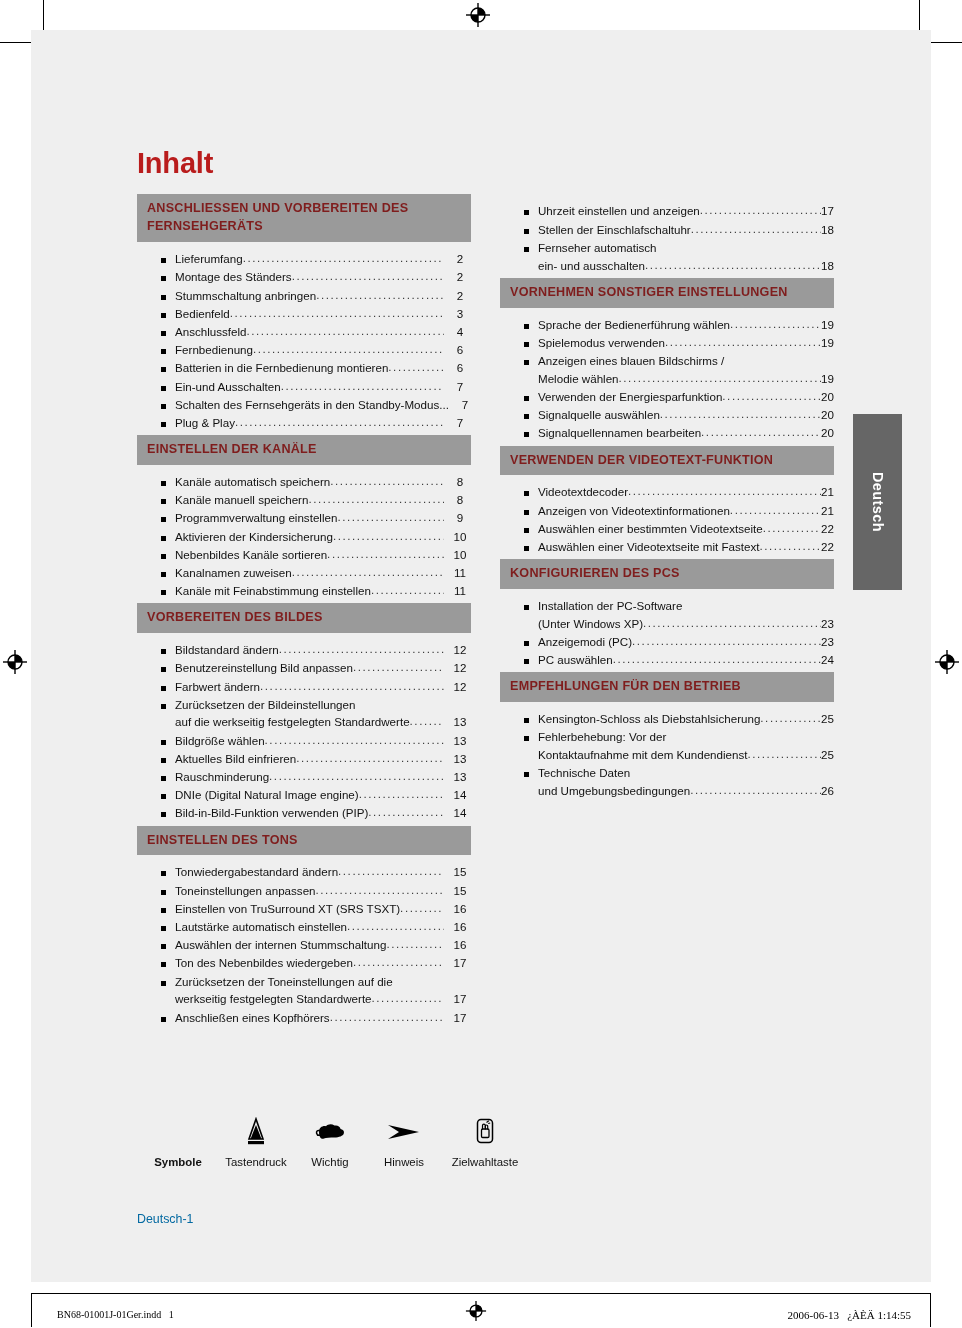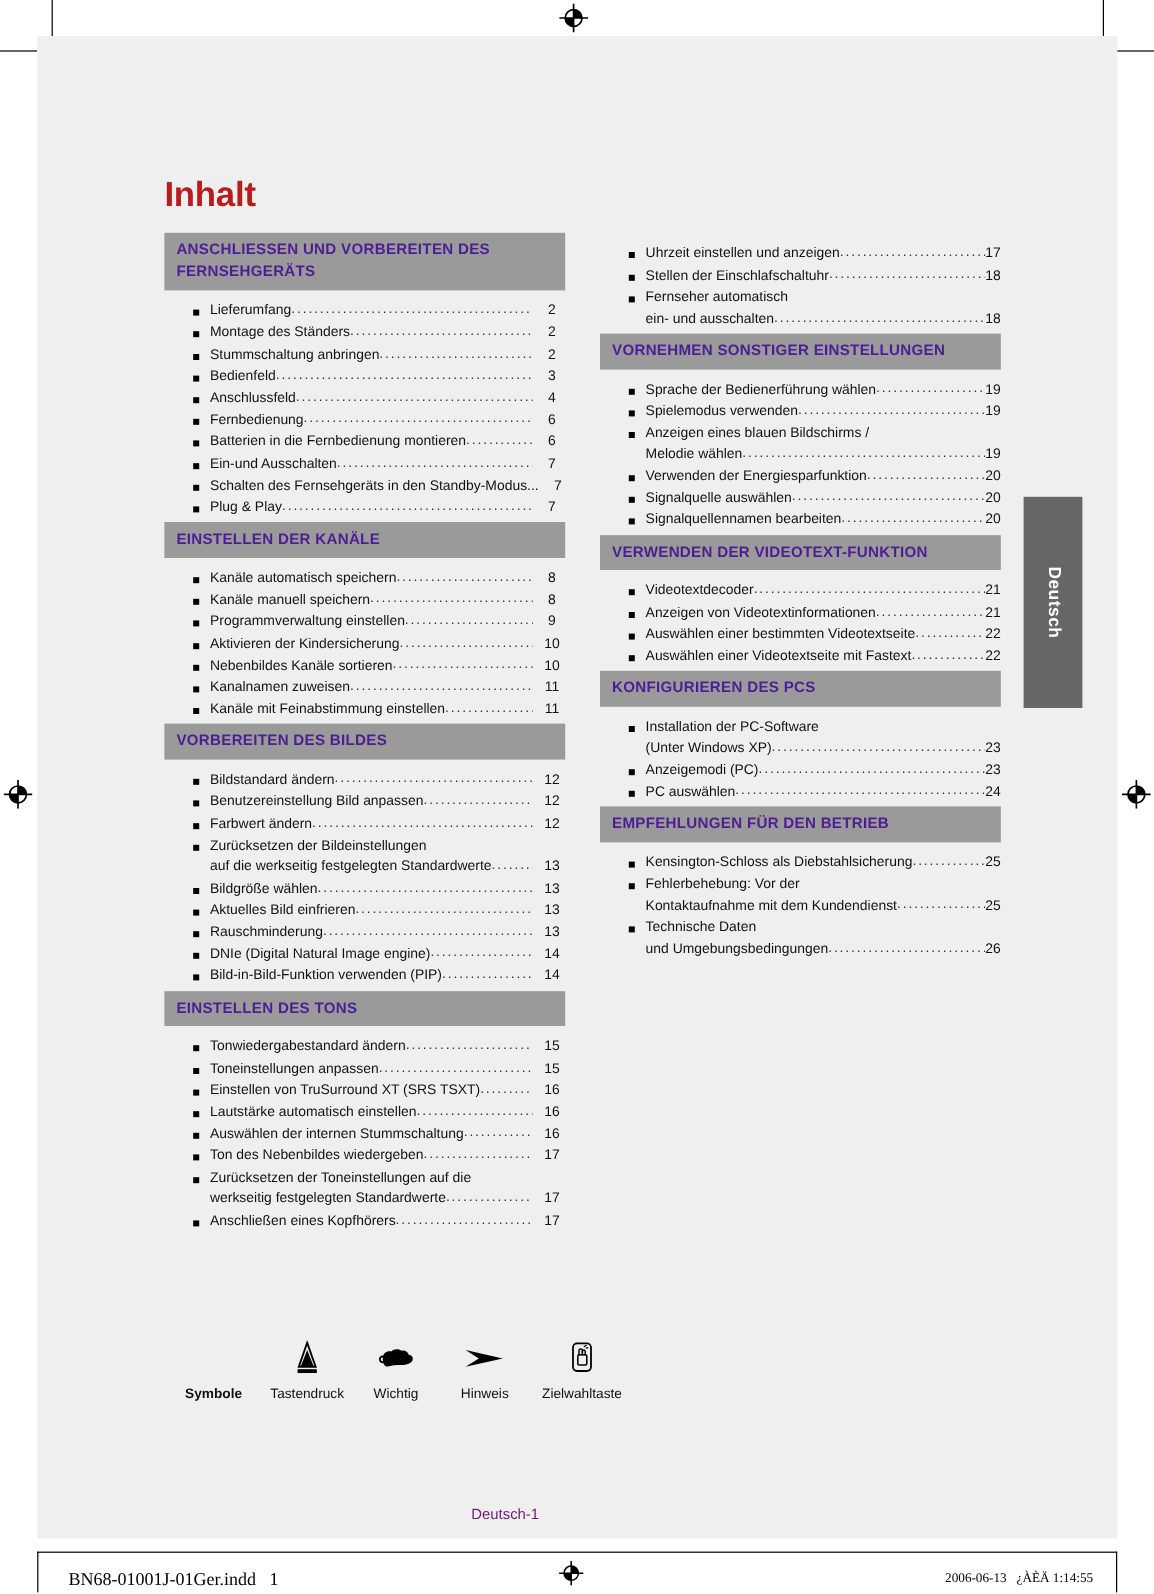--- a/index.html
+++ b/index.html
@@ -67,21 +67,21 @@
     display: flex;
     gap: 29px;
   }
   .col { width: 334px; }
   .col-right { padding-top: 0px; }
 
   .section { margin-bottom: 6px; }
 
   .sec-head {
     background: #9a9a9a;
-    color: #4c1d95;
+    color: #7f1d1d;
     font-size: 12.6px;
     font-weight: bold;
     letter-spacing: 0.25px;
     padding: 6px 9px 6px 10px;
     line-height: 1.42;
     text-transform: none;
   }
 
   .toc-list {
     list-style: none;
@@ -156,25 +156,25 @@
   .legend-text {
     font-size: 11.4px;
     color: #111;
     margin-top: 4px;
     white-space: nowrap;
   }
   .legend-text.bold { font-weight: bold; }
 
   #page-folio {
     position: absolute;
-    left: 137px; top: 1255px;
+    left: 137px; top: 1212px;
     width: 568px;
-    text-align: center;
+    text-align: left;
     font-size: 12.4px;
-    color: #701a75;
+    color: #0369a1;
   }
 
   
   #print-footer {
     position: absolute;
     left: 31px; top: 1293px;
     width: 900px; height: 34px;
   }
   #print-footer .rule {
     position: absolute;
@@ -186,21 +186,21 @@
   #print-footer .tick-r {
     position: absolute; top: 0;
     width: 1px; height: 34px;
     background: #000;
   }
   #print-footer .tick-l { left: 0; }
   #print-footer .tick-r { left: 899px; }
   #print-footer .ff-left {
     position: absolute; left: 26px; top: 16px;
     font-family: "Liberation Serif", serif;
-    font-size: 15px; color: #000;
+    font-size: 10px; color: #000;
     white-space: pre;
   }
   #print-footer .ff-right {
     position: absolute; right: 20px; top: 16px;
     font-family: "Liberation Serif", serif;
     font-size: 11px; color: #000;
     white-space: pre;
   }
   #print-footer .ff-reg {
     position: absolute; left: 434px; top: 7px;

